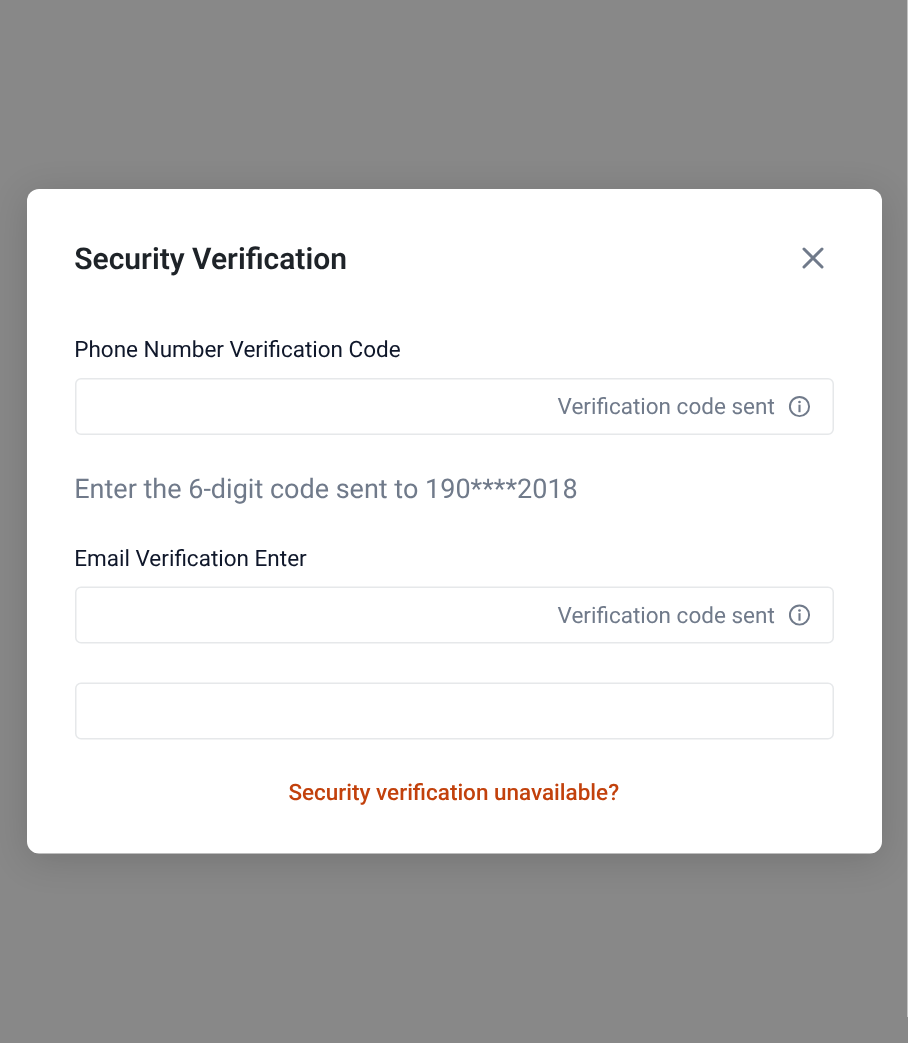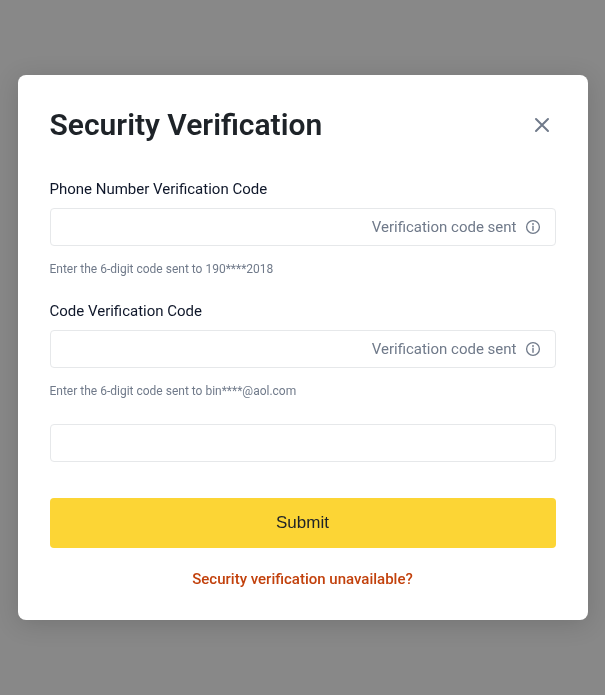--- a/index.html
+++ b/index.html
@@ -21,21 +21,21 @@
       box-shadow: 0 4px 24px rgba(0,0,0,0.15);
       position: relative;
     }
     .modal-header {
       display: flex;
       justify-content: space-between;
       align-items: center;
       margin-bottom: 38px;
     }
     .modal-title {
-      font-size: 30px;
+      font-size: 20px;
       font-weight: 600;
       color: #1e2328;
     }
     .close-btn {
       cursor: pointer;
       display: inline-flex;
       align-items: center;
       justify-content: center;
       color: #707a8a;
       padding: 4px;
@@ -73,23 +73,23 @@
       font-size: 15px;
       white-space: nowrap;
     }
     .info-icon {
       display: inline-flex;
       align-items: center;
       justify-content: center;
       color: #707a8a;
     }
     .field-help {
-      font-size: 12px;
+      font-size: 18px;
       color: #707a8a;
-      margin-top: 16px;
+      margin-top: 26px;
     }
     .submit-btn {
       width: 100%;
       height: 50px;
       background: #fcd535;
       border: none;
       border-radius: 4px;
       font-size: 17px;
       font-weight: 500;
       color: #1e2328;
@@ -132,39 +132,37 @@
               <circle cx="8" cy="5" r="0.9" fill="#707a8a"></circle>
               <rect x="7.3" y="6.8" width="1.4" height="5" fill="#707a8a"></rect>
             </svg>
         </span>
       </div>
     </div>
     <div class="field-help">Enter the 6-digit code sent to 190****2018</div>
   </div>
 
   <div class="field-group">
-    <div class="field-label">Code Verification Code</div>
+    <div class="field-label">Email Verification Enter</div>
     <div class="input-row">
       <input class="text-input" type="text" style="">
       <div class="input-suffix">
         <span>Verification code sent</span>
         <span class="info-icon">
           <svg width="16" height="16" viewBox="0 0 16 16">
               <circle cx="8" cy="8" r="6.4" stroke="#707a8a" stroke-width="1.3" fill="none"></circle>
               <circle cx="8" cy="5" r="0.9" fill="#707a8a"></circle>
               <rect x="7.3" y="6.8" width="1.4" height="5" fill="#707a8a"></rect>
             </svg>
         </span>
       </div>
     </div>
-    <div class="field-help">Enter the 6-digit code sent to bin****@aol.com</div>
   </div>
 
   <div class="field-group">
     <div class="input-row">
       <input class="text-input" type="text" style="">
     </div>
   </div>
 
-  <button class="submit-btn">Submit</button>
 
   <a class="alt-link">Security verification unavailable?</a>
 </div>
 
 </body></html>

